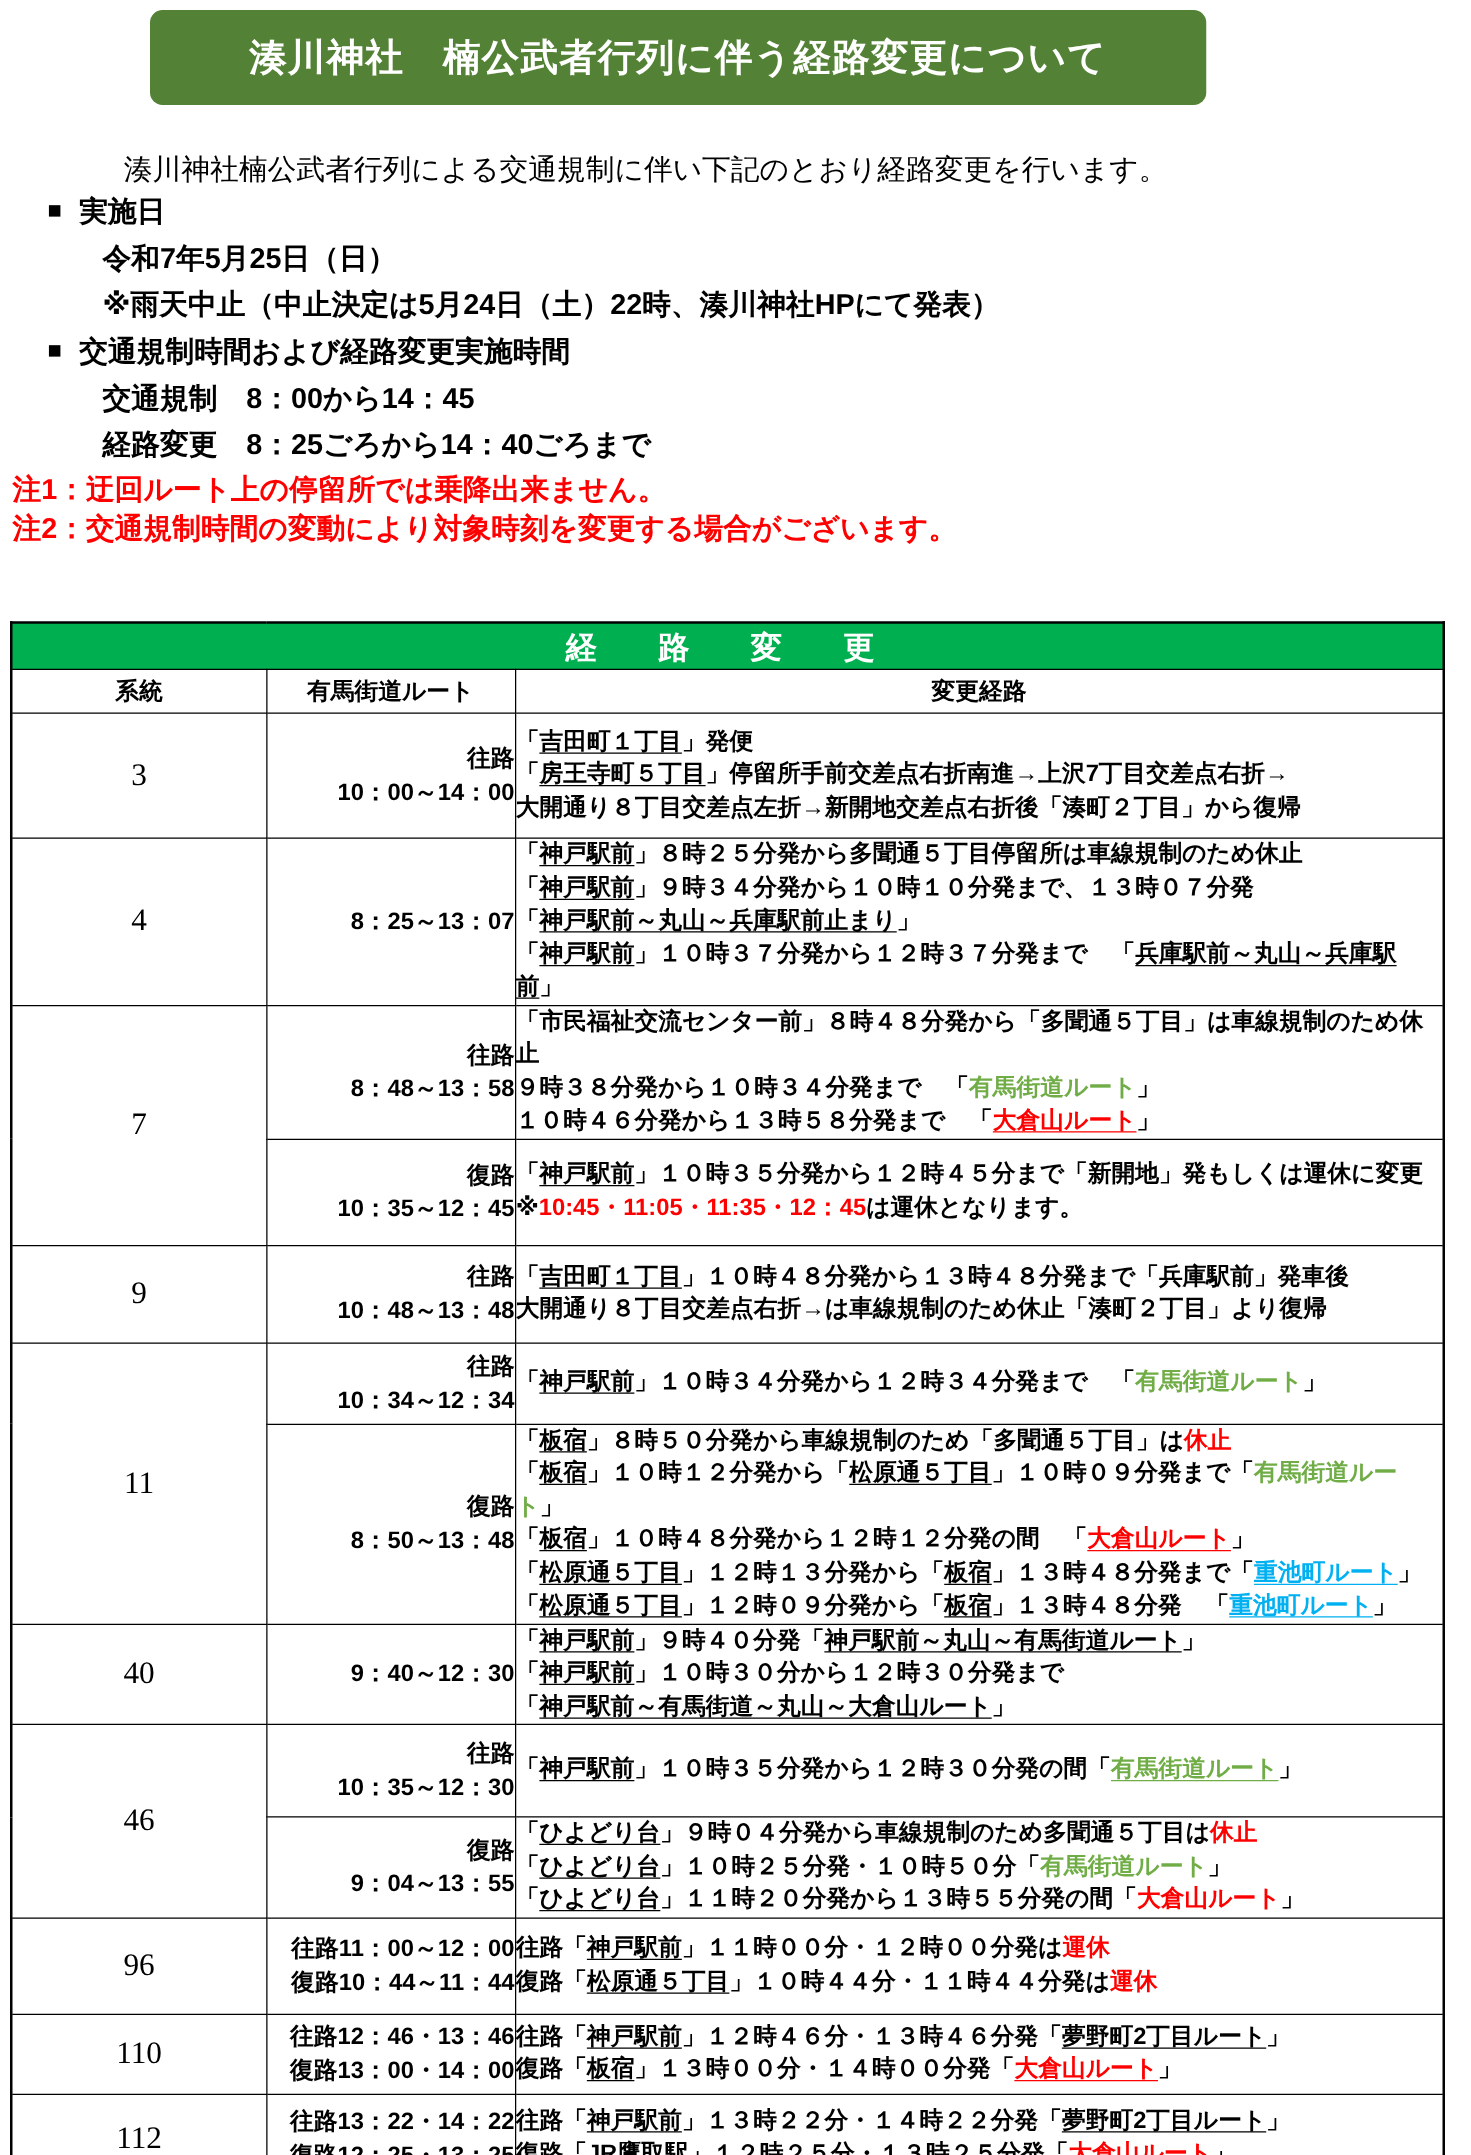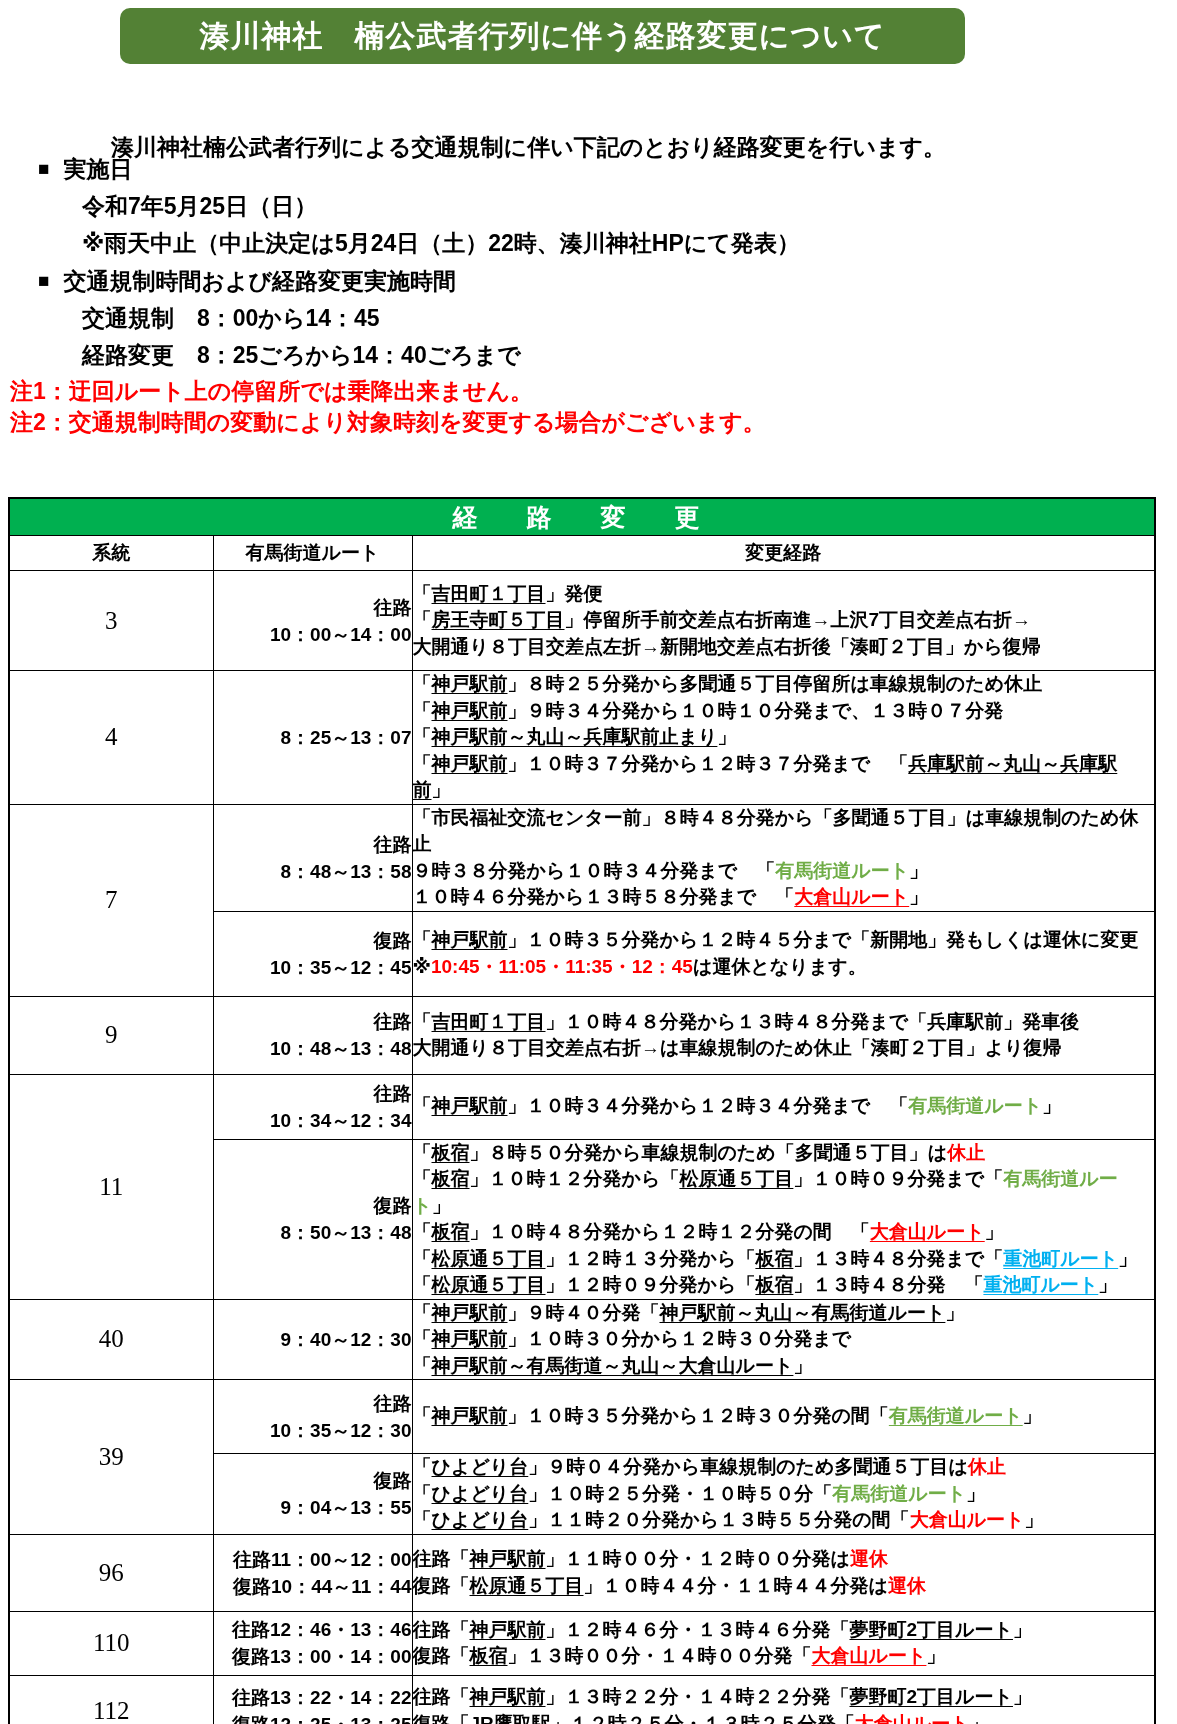--- a/index.html
+++ b/index.html
@@ -1,26 +1,26 @@
 <!DOCTYPE html>
 <html><head>
 <meta charset="utf-8">
 <style>
   html,body{margin:0;padding:0;}
   body{
     width:1177px;height:1724px;position:relative;background:#fff;overflow:hidden;
     font-family:"Liberation Sans","DejaVu Sans",sans-serif;color:#000;
   }
   .banner{
-    position:absolute;left:120px;top:8px;width:845px;height:56px;
+    position:absolute;left:120px;top:8px;width:845px;height:76px;
     background:var(--banner-green);border-radius:10px;color:#fff;
     font-size:30px;font-weight:bold;display:flex;align-items:center;justify-content:center;
     letter-spacing:1px;
   }
-  .intro{position:absolute;left:95px;top:116px;font-size:23px;font-weight:bold;margin:16px;}
+  .intro{position:absolute;left:95px;top:116px;font-size:23px;font-weight:normal;margin:4px;}
   .info{position:absolute;left:38px;top:150px;font-size:23px;font-weight:bold;}
   .info .heading{line-height:38px;display:flex;align-items:center;}
   .info .bullet{font-size:19px;margin-right:14px;}
   .info .line{line-height:37px;padding-left:44px;}
   .notes{position:absolute;left:10px;top:376px;font-size:23px;font-weight:bold;color:var(--red);}
   .notes .note-line{line-height:31px;}
   table.route-table{
     position:absolute;left:8px;top:497px;width:1146px;
     border-collapse:collapse;table-layout:fixed;
     border:2px solid #000;
@@ -169,21 +169,21 @@
         <td class="time-cell">
           <div>9：40～12：30</div>
         </td>
         <td class="detail-cell">
           <div class="detail-line"><span>「</span><span class="st-u">神戸駅前</span><span>」９時４０分発「</span><span class="st-u">神戸駅前～丸山～有馬街道ルート</span><span>」</span></div>
           <div class="detail-line"><span>「</span><span class="st-u">神戸駅前</span><span>」１０時３０分から１２時３０分発まで</span></div>
           <div class="detail-line"><span>「</span><span class="st-u">神戸駅前～有馬街道～丸山～大倉山ルート</span><span>」</span></div>
         </td>
       </tr>
       <tr style="height: 74px;">
-        <td class="route-cell" rowspan="2">39</td>
+        <td class="route-cell" rowspan="2">46</td>
         <td class="time-cell">
           <div>往路</div>
           <div>10：35～12：30</div>
         </td>
         <td class="detail-cell">
           <div class="detail-line"><span>「</span><span class="st-u">神戸駅前</span><span>」１０時３５分発から１２時３０分発の間「</span><span class="st-u st-g">有馬街道ルート</span><span>」</span></div>
         </td>
       </tr>
       <tr style="height: 73px;">
         <td class="time-cell">

